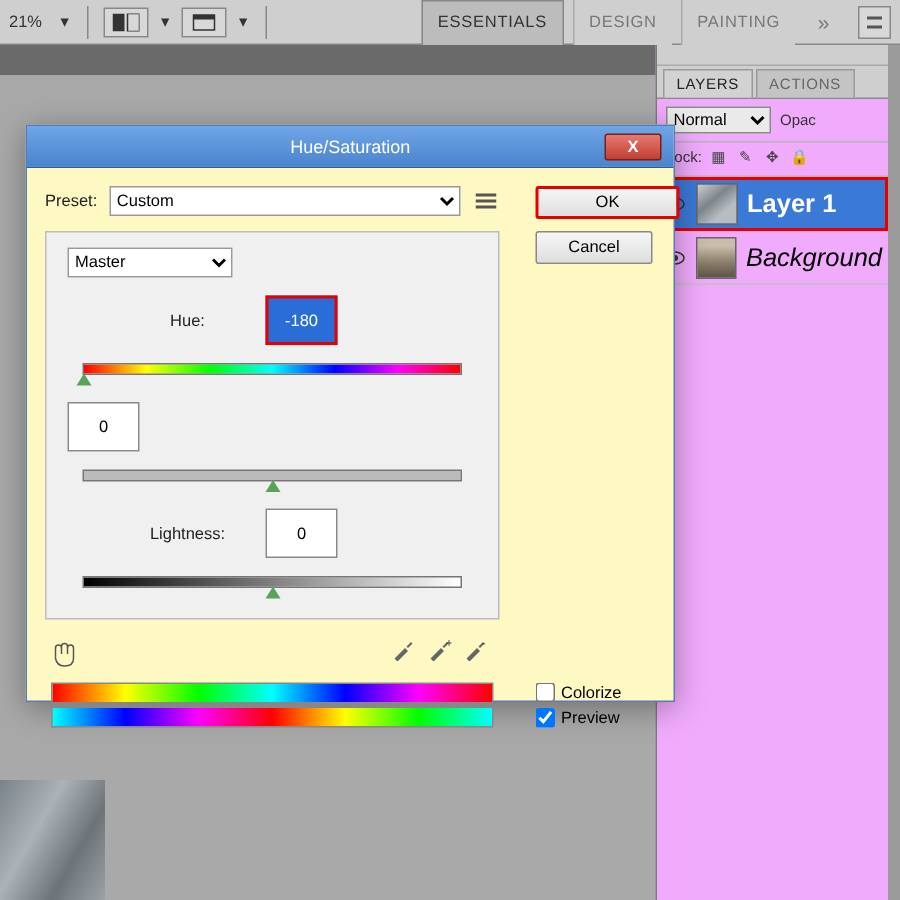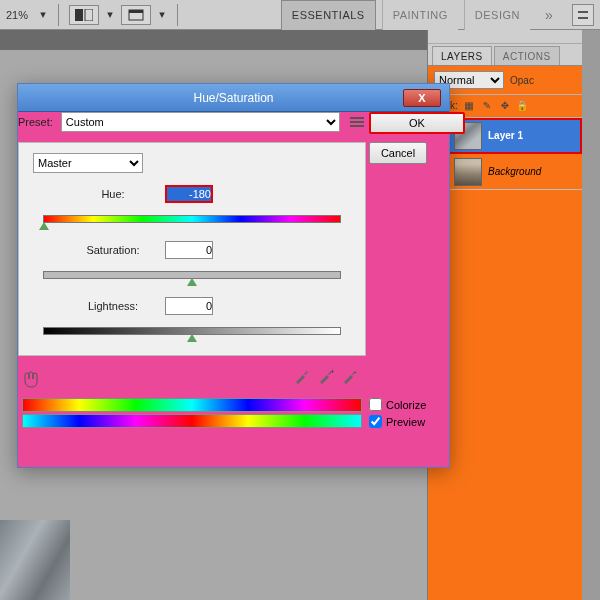--- a/index.html
+++ b/index.html
@@ -40,22 +40,22 @@
     background:#a9a9a9;
   }
   .photo {
     position:absolute; left:0; top:470px; width:70px; height:130px;
     background:linear-gradient(120deg,#7a8288 0%, #a9b0b5 30%, #6e7478 55%, #9aa1a6 80%);
     filter:contrast(1.05);
   }
 
   
   .rpanel {
-    position:absolute; right:18px; top:30px; width:155px; height:570px;
-    background:#f97316; border-left:1px solid #7a7a7a;
+    position:absolute; right:8px; top:30px; width:155px; height:570px;
+    background:#f0abfc; border-left:1px solid #7a7a7a;
   }
   .rpanel .hairline { height:14px; background:#cfcfcf; border-bottom:1px solid #aaa; }
   .rpanel .tabs {
     height:22px; display:flex; align-items:flex-end; gap:0;
     background:#cfcfcf; border-bottom:1px solid #8a8a8a; padding-left:4px;
   }
   .ptab {
     font-size:10px; letter-spacing:0.5px; padding:4px 8px 3px;
     color:#666; background:#c4c4c4; border:1px solid #9a9a9a; border-bottom:none;
     margin-right:2px;
@@ -71,69 +71,69 @@
   .layers { }
   .layer {
     display:flex; align-items:center; gap:6px; height:36px; padding:0 4px;
     border-bottom:1px solid #bfbfbf;
   }
   .layer.sel { background:#3a79d6; color:#fff; }
   .layer .eye { width:16px; height:16px; display:flex; align-items:center; justify-content:center; }
   .layer .thumb { width:28px; height:28px; border:1px solid #666; background:#aaa; }
   .layer .thumb.tex1 { background:linear-gradient(140deg,#cfd3d6,#7e858b 40%,#b8bdc1 70%); }
   .layer .thumb.tex2 { background:linear-gradient(0deg,#5d5347,#8d806e 40%,#c8bda8 80%); }
-  .layer .nm { font-size:10px; }
+  .layer .nm { font-size:17px; }
   .layer .nm.ital { font-style:italic; }
   .layer.hl-red { outline:2px solid #e80000; outline-offset:-2px; }
 
   .redbox { border:2px solid #e80000 !important; }
 
   
   .dialog {
     position:absolute; left:17px; top:83px; width:433px; height:385px;
-    background:#ec4899; border:1px solid #5a7bb5;
+    background:#fef9c3; border:1px solid #5a7bb5;
     box-shadow:0 4px 20px rgba(0,0,0,.35);
   }
   .titlebar {
     height:28px; background:linear-gradient(#6ea6e6,#4b84cf);
     border-bottom:1px solid #2e5a9a; display:flex; align-items:center;
     padding:0 8px; color:#fff; font-size:12px; position:relative;
   }
   .titlebar .ttl { position:absolute; left:0; right:0; text-align:center; pointer-events:none; }
   .titlebar .xbtn {
     margin-left:auto; width:38px; height:18px; border-radius:2px;
     background:linear-gradient(#e47a70,#c33e33); border:1px solid #7d1e16;
     display:flex; align-items:center; justify-content:center; color:#fff; font-weight:bold; font-size:11px;
   }
-  .dlgbody { padding:0; display:flex; gap:3px; }
+  .dlgbody { padding:12px; display:flex; gap:24px; }
   .leftcol { flex:1; }
   .dlg-rightcol { width:80px; display:flex; flex-direction:column; gap:8px; }
   .row { display:flex; align-items:center; gap:8px; margin-bottom:10px; }
   .lbl { font-size:11px; color:#222; }
   select.preset {
     flex:1; height:20px; font-size:11px; border:1px solid #999; background:#fff;
   }
   .iconbtn { width:18px; height:18px; display:flex; align-items:center; justify-content:center; }
   .btn {
     height:22px; border:1px solid #888; background:linear-gradient(#f6f6f6,#dedede);
     font-size:11px; border-radius:2px; cursor:pointer;
   }
   .btn.ok { width:96px; }
-  .btn.cancel { width:58px; }
+  .btn.cancel { width:78px; }
 
   .group {
     border:1px solid #bcbcbc; padding:10px 14px 14px; margin-top:6px;
     background:#f0f0f0;
   }
   select.master { width:110px; height:20px; font-size:11px; border:1px solid #999; background:#fff; }
   .param { margin-top:12px; }
   .param .line1 { display:flex; align-items:center; }
   .param .plbl { width:132px; font-size:11px; color:#222; padding-left:28px;text-align:center; }
   .param input[type=text] {
-    width:48px; height:18px; font-size:11px; text-align:right;
+    width:48px; height:33px; font-size:11px; text-align:center;
     border:1px solid #888; background:#fff;
   }
   .param input.sel { background:#2a6dd6; color:#fff; border:1px solid #154a9e; }
   .slider { position:relative; height:20px; margin-top:6px; }
   .slider .track {
     position:absolute; left:10px; right:10px; top:6px; height:8px;
     border:1px solid #777;
   }
   .slider.hue .track {
     background:linear-gradient(90deg, #f00, #ff0 16.6%, #0f0 33.3%, #0ff 50%, #00f 66.6%, #f0f 83.3%, #f00);
@@ -181,22 +181,22 @@
   <div class="iconbox">
     <svg width="16" height="12">
         <rect x="1" y="1" width="14" height="10" fill="none" stroke="#333"></rect>
         <rect x="1" y="1" width="14" height="3" fill="#333"></rect>
       </svg>
   </div>
   <span class="mini">▾</span>
   <span class="sep"></span>
   <div class="spacer"></div>
   <div class="ws-tab active">ESSENTIALS</div>
+  <div class="ws-tab">DESIGN</div>
   <div class="ws-tab">PAINTING</div>
-  <div class="ws-tab">DESIGN</div>
   <div class="ws-more">»</div>
   <div class="ws-toggle">
     <svg width="10" height="10">
         <rect x="0" y="1" width="10" height="2" fill="#555"></rect>
         <rect x="0" y="7" width="10" height="2" fill="#555"></rect>
       </svg>
   </div>
 </div>
 
 <div class="docstrip"></div>
@@ -282,21 +282,20 @@
           </div>
           <div class="slider hue">
             <div class="track"></div>
             <div class="redshade"></div>
             <div class="thumb" style="left:6px"></div>
           </div>
         </div>
 
         <div class="param">
           <div class="line1">
-            <span class="plbl">Saturation:</span>
             <input type="text" value="0" style="">
           </div>
           <div class="slider sat">
             <div class="track" style="background:linear-gradient(#bbb,#bbb)"></div>
             <div class="redshade"></div>
             <div class="thumb" style="left:calc(50% - 5px)"></div>
           </div>
         </div>
 
         <div class="param">

